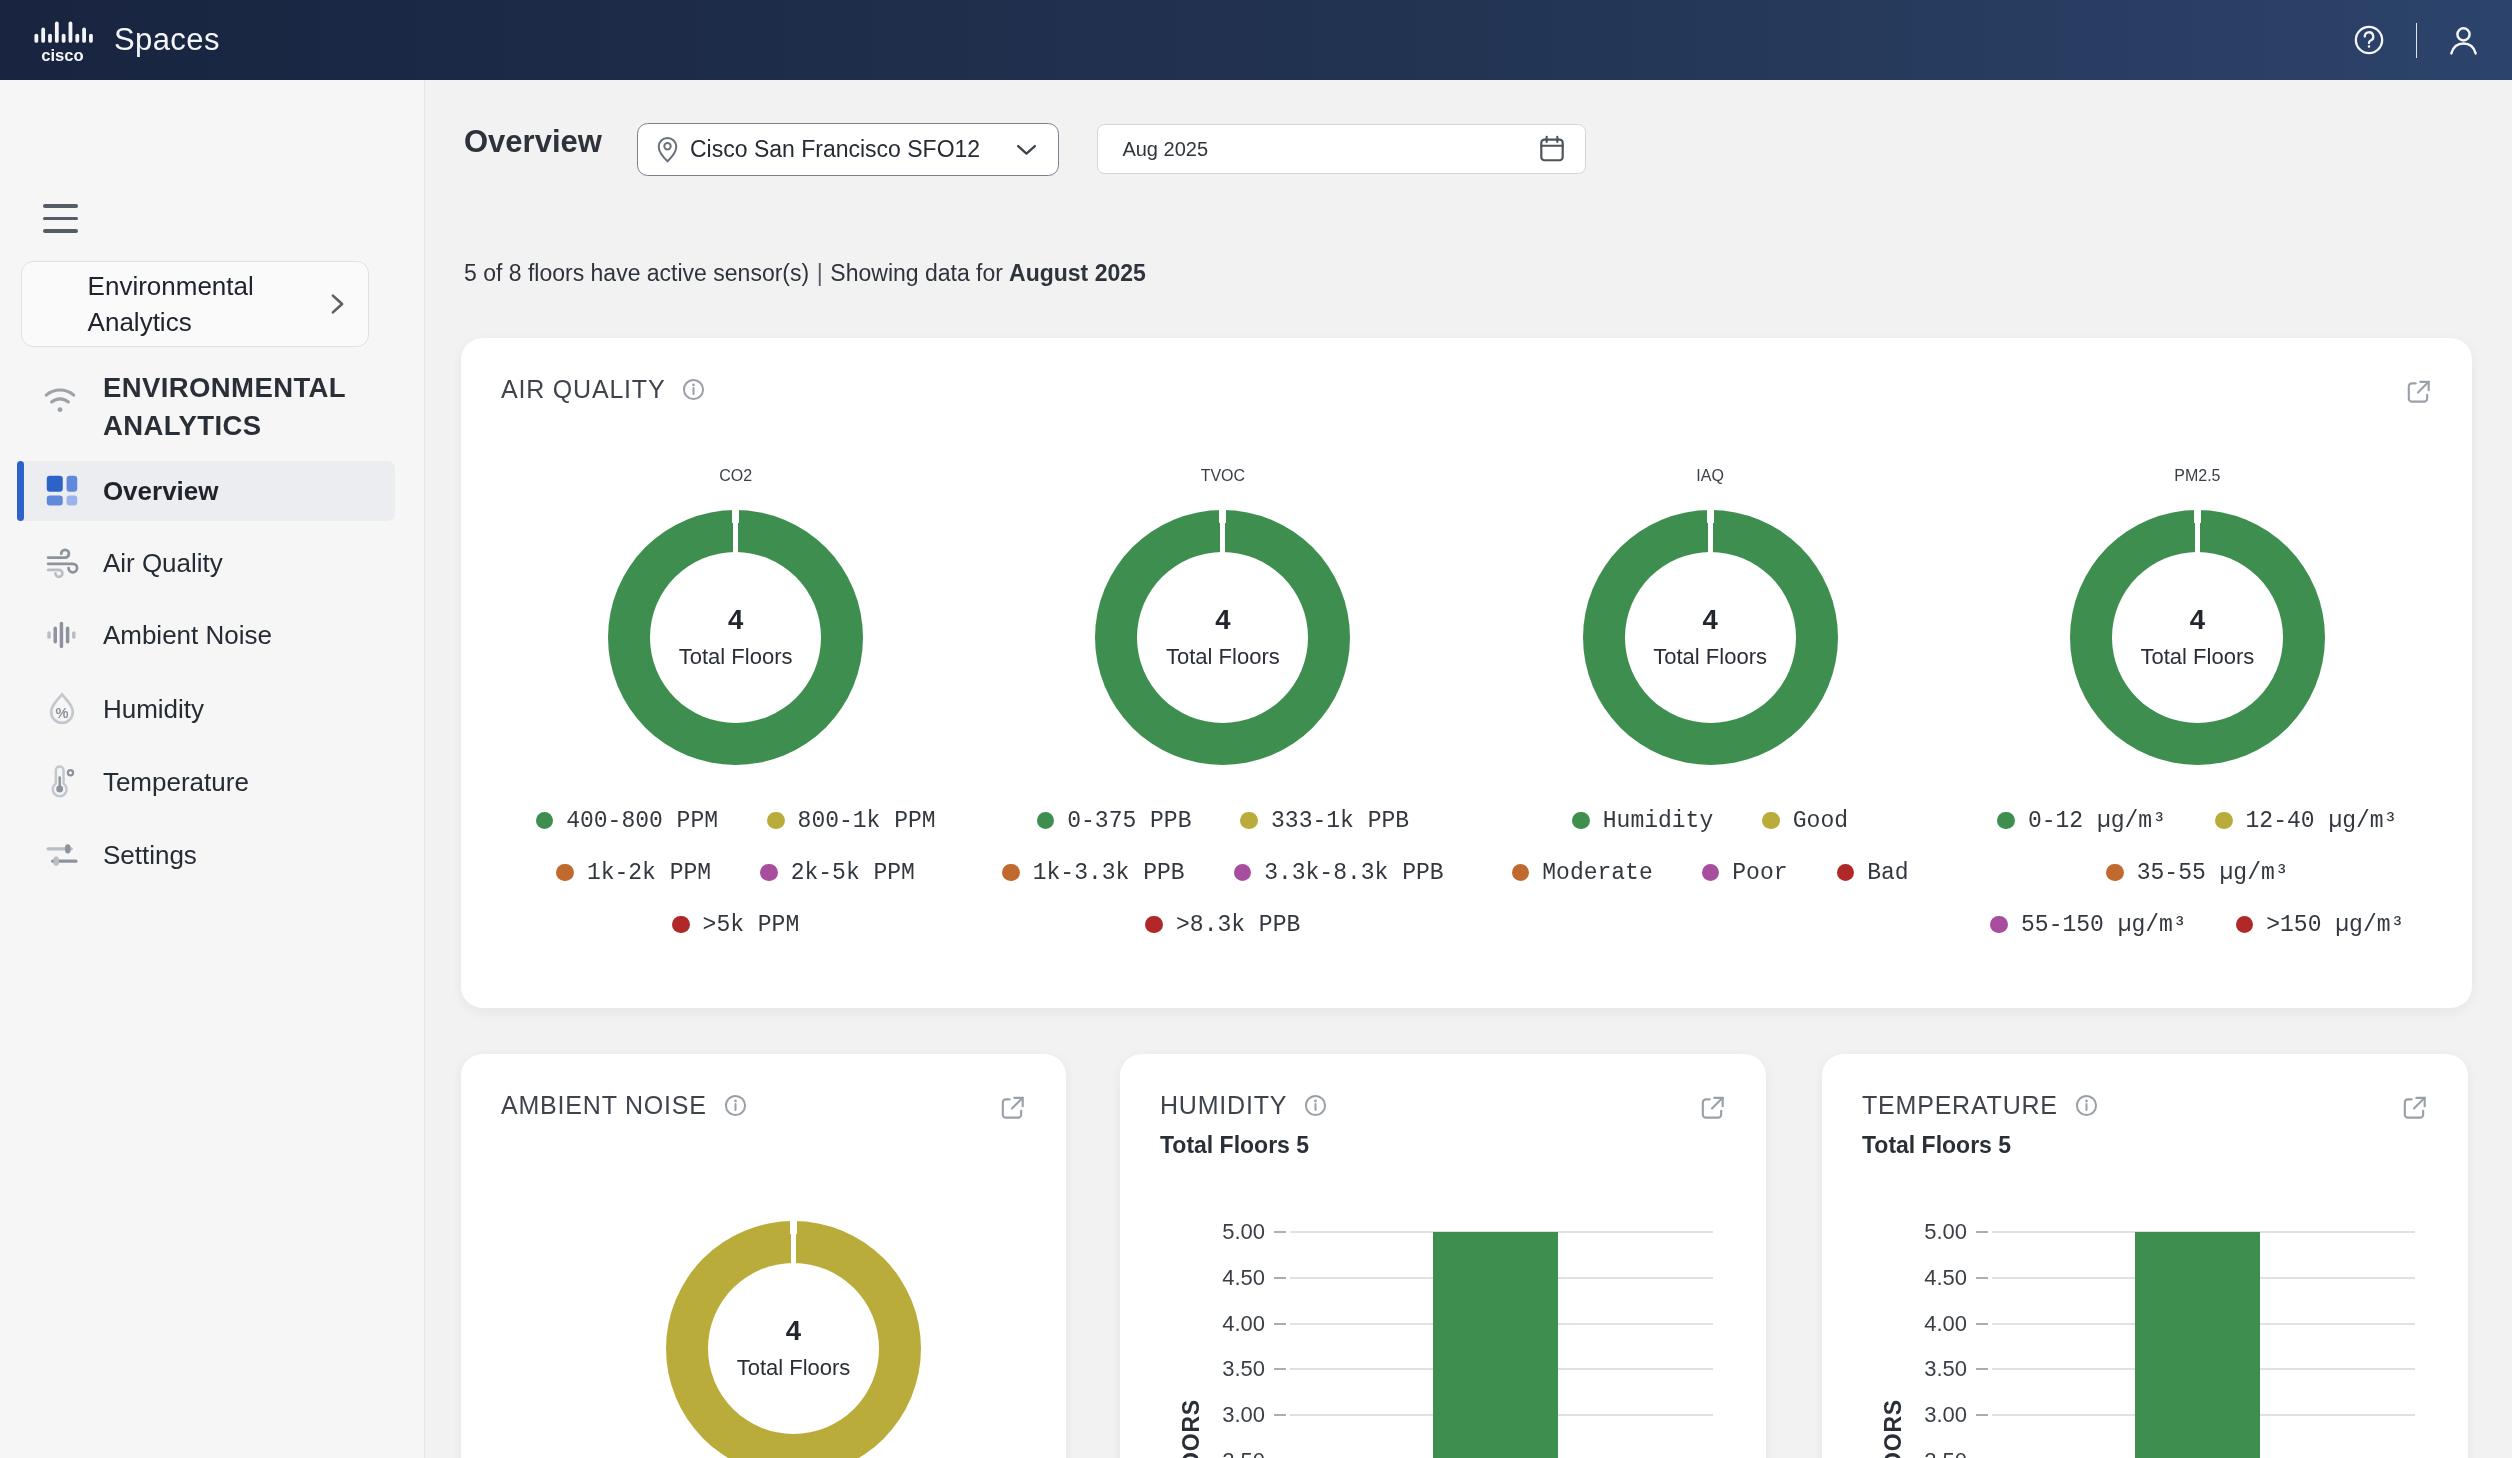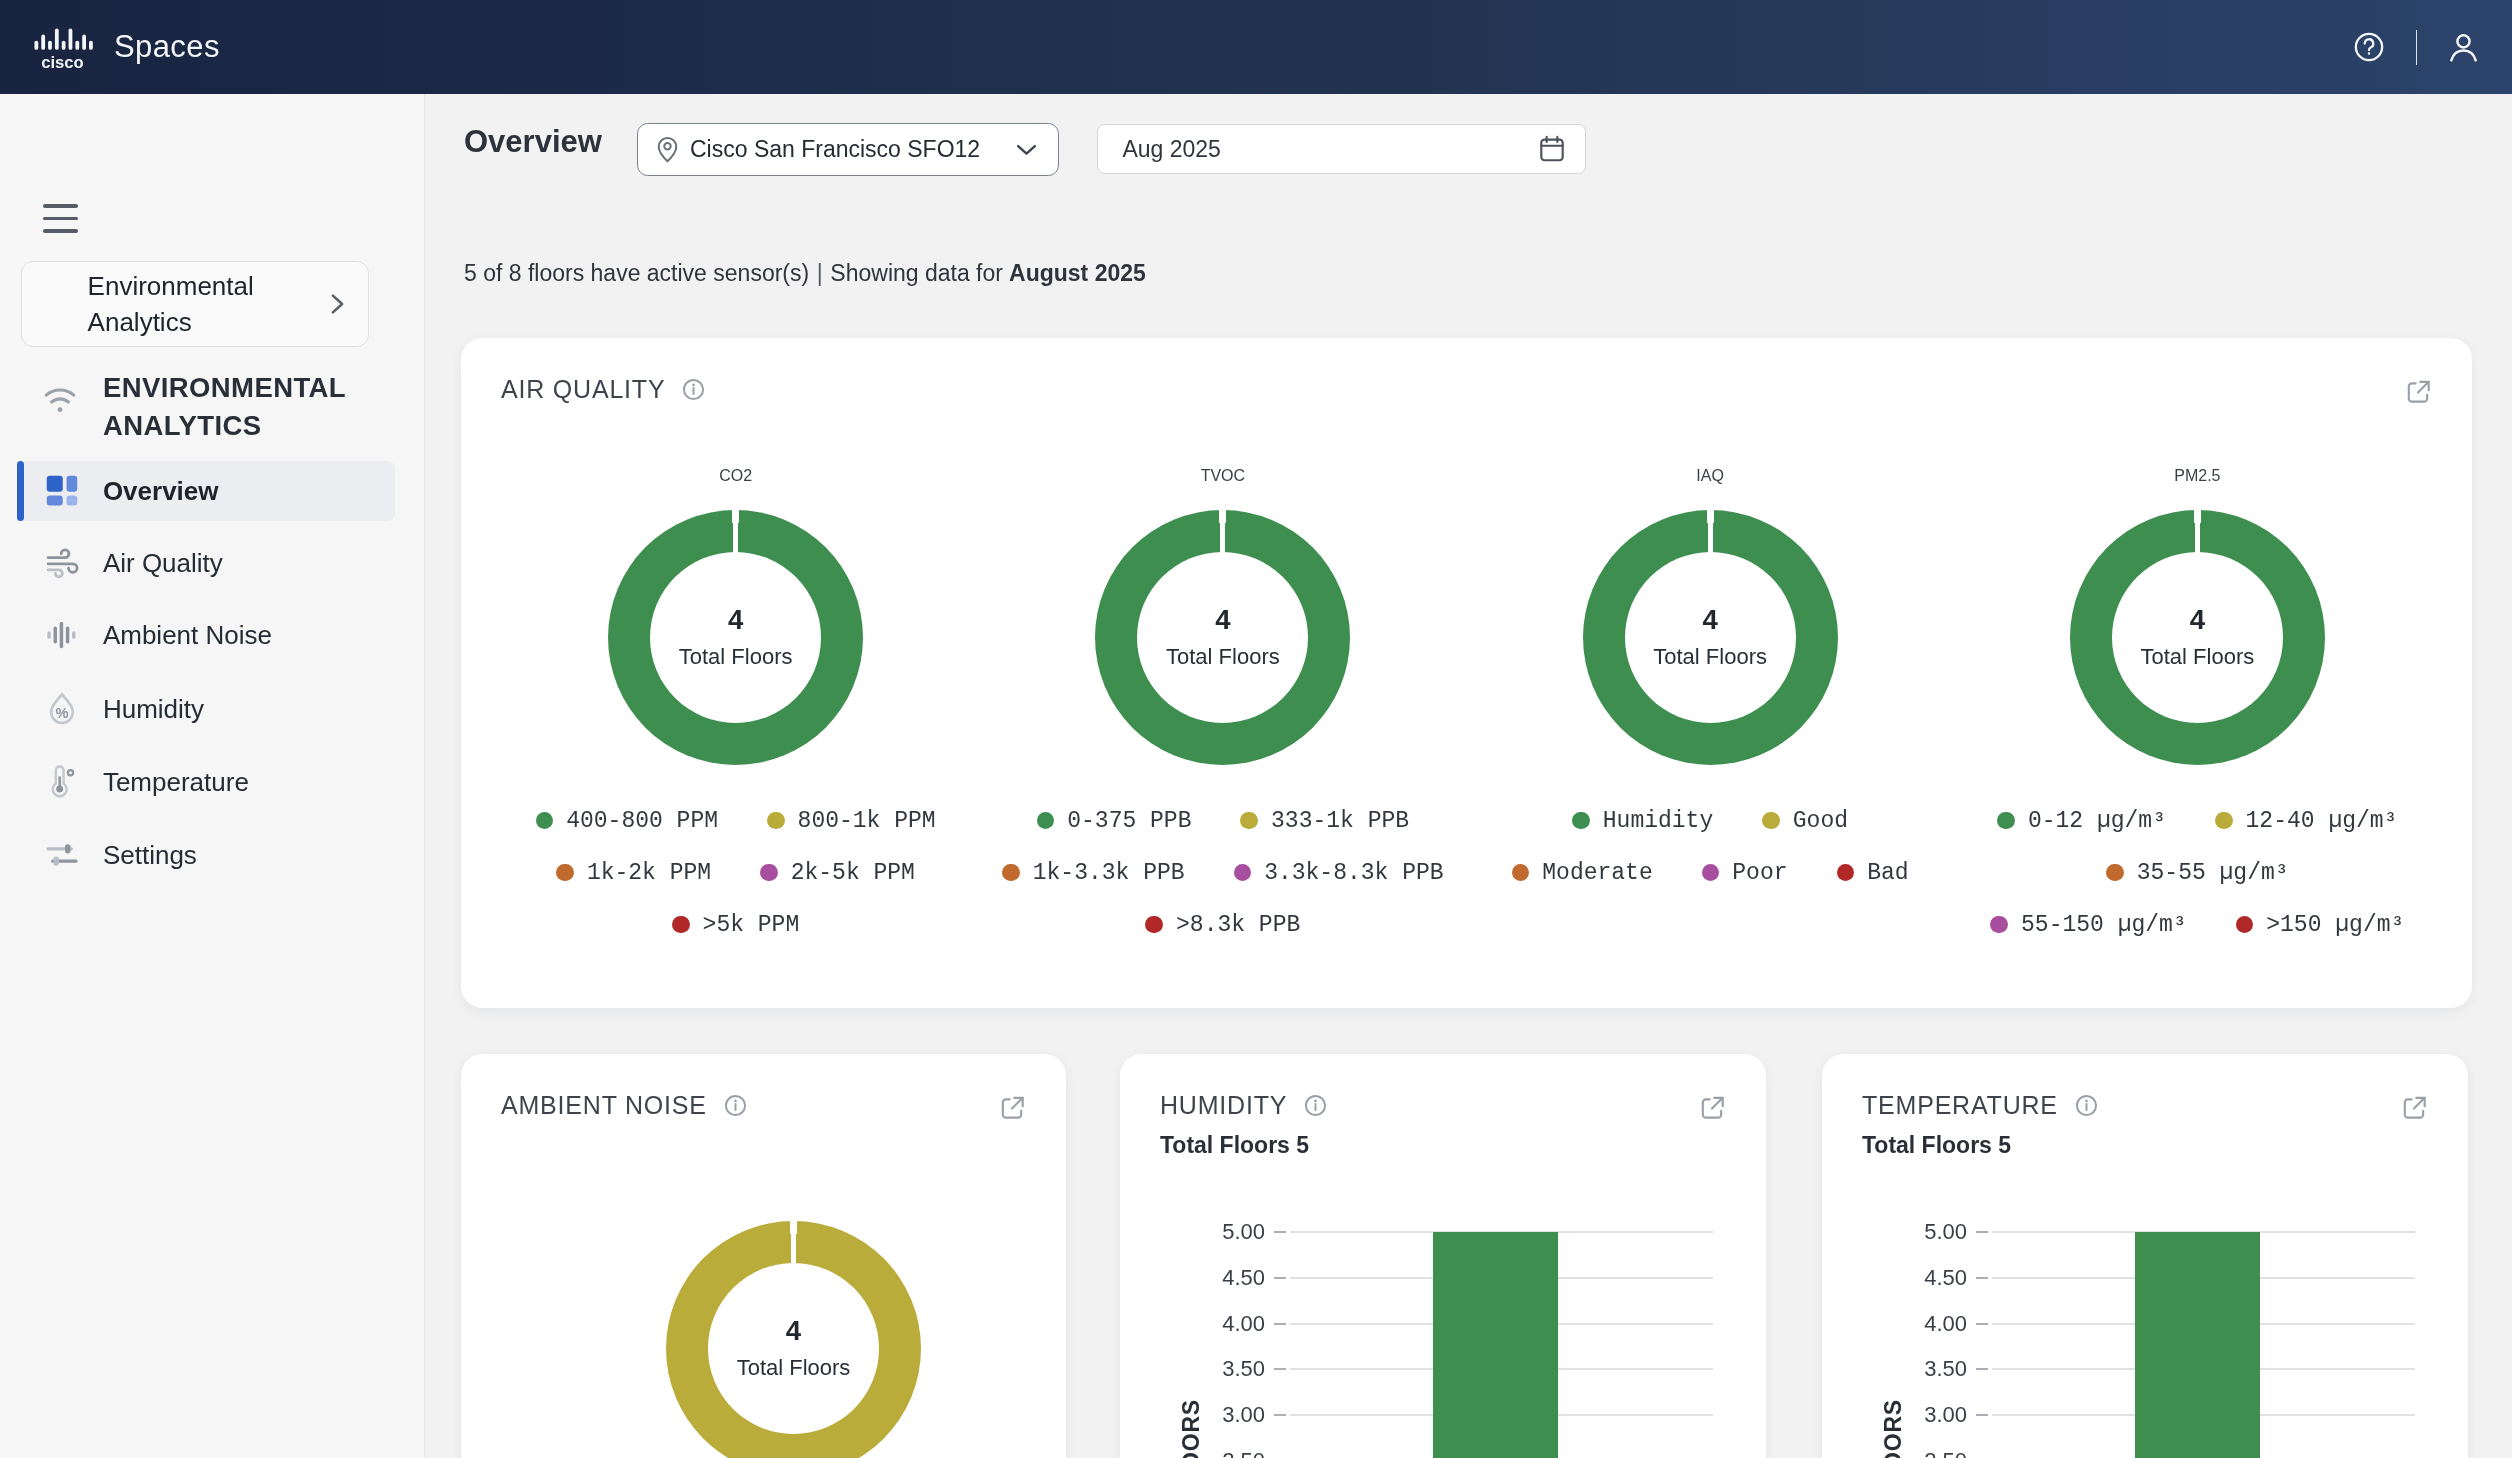--- a/index.html
+++ b/index.html
@@ -1,20 +1,20 @@
 <!DOCTYPE html>
 <html style="font-size:12.2px"><head>
 <meta charset="utf-8">
 <style>
   * { margin:0; padding:0; box-sizing:border-box; }
   html,body { width:2512px; height:1458px; overflow:hidden; background:#f2f2f3;
     font-family:"Liberation Sans", sans-serif; color:#262b33; position:relative; }
 
   
-  .topnav { position:absolute; left:0; top:0; width:2512px; height:94px;
+  .topnav { position:absolute; left:0; top:0; width:2512px; height:80px;
     background:linear-gradient(90deg,#182440 0%, #223351 55%, #2c436b 100%);
     display:flex; align-items:center; padding:0 31px; z-index:50; }
   .brand { display:flex; align-items:center; gap:20px; }
   .brand-title { color:#f4f6f9; font-size:31px; font-weight:400; letter-spacing:0.4px; }
   .topnav-right { margin-left:auto; display:flex; align-items:center; gap:29px; }
   .nav-divider { width:1.5px; height:35px; background:rgba(255,255,255,.85); }
   .nav-icon { width:35px; height:35px; display:flex; align-items:center; justify-content:center; cursor:pointer; }
 
   
   .sidebar { position:absolute; left:0; top:80px; width:425px; height:1378px;
@@ -42,21 +42,21 @@
   
   .main { position:absolute; left:425px; top:80px; right:0; height:1378px; }
   .page-title { position:absolute; left:39px; top:44px; font-size:31px; font-weight:700; color:#2d323b; }
   .loc-select { position:absolute; left:212px; top:43px; width:422px; height:53px; background:#fff;
     border:1.5px solid #7a828e; border-radius:10.7px; display:flex; align-items:center; cursor:pointer; }
   .loc-select .pin { margin-left:18.3px; }
   .loc-select .val { margin-left:10.7px; font-size:23px; color:#262b33; }
   .loc-select .chev { margin-left:auto; margin-right:20px; }
   .date-input { position:absolute; left:672px; top:44px; width:489px; height:50px; background:#fff;
     border:1.5px solid #d3d5d9; border-radius:7.6px; display:flex; align-items:center; cursor:pointer; }
-  .date-input .val { margin-left:24.4px; font-size:23px; color:#30353d; }
+  .date-input .val { margin-left:24.4px; font-size:20px; color:#30353d; }
   .date-input .cal { margin-left:auto; margin-right:20px; }
   .status-line { position:absolute; left:39px; top:180px; font-size:23px; color:#2f343c; }
   .status-line .sep { margin:0 7.6px; color:#565c65; }
   .status-line b { font-weight:700; margin-left:6.1px; }
 
   
   .card { position:absolute; background:#fff; border-radius:21.4px;
     box-shadow:0 3.1px 12.2px rgba(22,28,40,.06); }
   .card-title-row { position:absolute; left:40px; top:37px; display:flex; align-items:center; gap:17px; }
   .card-title { font-size:25px; font-weight:500; letter-spacing:0.8px; color:#3f444c; }

